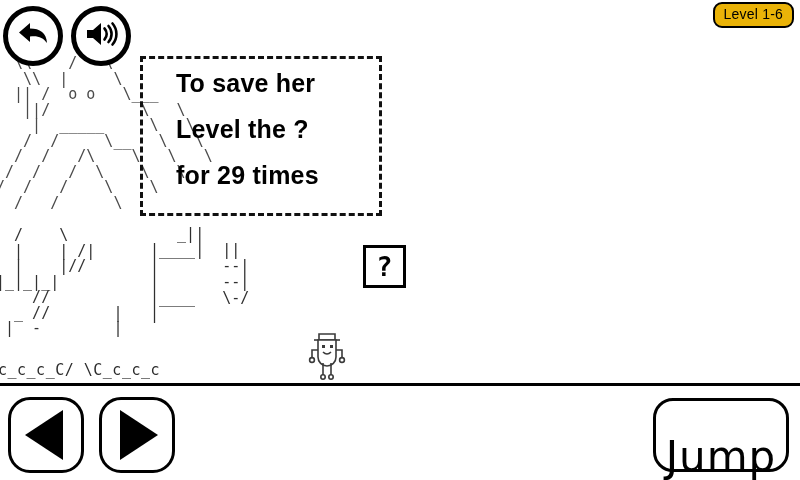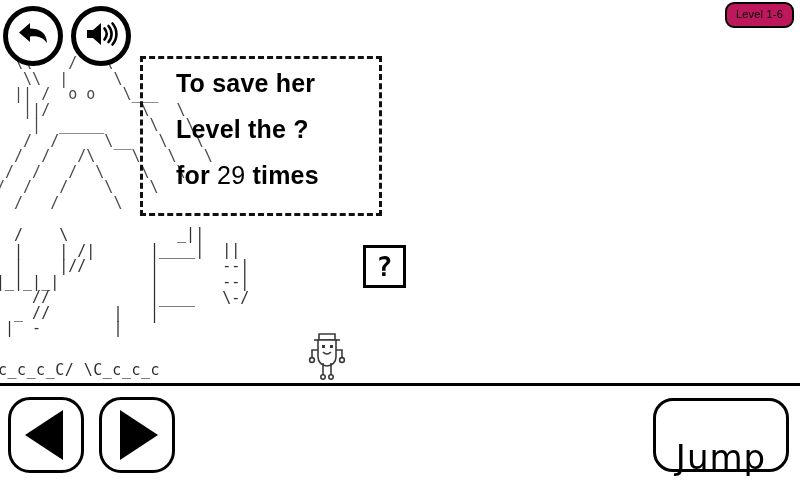--- a/index.html
+++ b/index.html
@@ -34,22 +34,22 @@
   #sound-btn { left: 71px; top: 6px;  width: 60px; height: 60px; }
 
   
   #level-badge {
     position: absolute;
     right: 6px;
     top: 2px;
     padding: 2px 9px 3px 9px;
     border: 2px solid #000000;
     border-radius: 9px;
-    background: #be185d;
-    font-size: 11px;
+    background: #eab308;
+    font-size: 14px;
     line-height: 17px;
     letter-spacing: .2px;
     white-space: nowrap;
   }
 
   
   .ascii {
     position: absolute;
     font-family: "DejaVu Sans Mono", "Liberation Mono", monospace;
     white-space: pre;
@@ -103,21 +103,21 @@
     position: absolute;
     left: 176px;
     top: 60px;
     width: 200px;
     font-size: 25px;
     line-height: 46px;
     font-weight: bold;
     letter-spacing: .2px;
   }
   #instruction-lines .ln { display: block; white-space: nowrap; }
-  #instruction-lines .num { font-weight: normal; }
+  #instruction-lines .num { font-weight: bold; }
 
   
   #question-block {
     position: absolute;
     left: 363px;
     top: 245px;
     width: 43px;
     height: 43px;
     border: 3px solid #000000;
     background: #ffffff;
@@ -183,21 +183,21 @@
     border-radius: 20px;
     background: #ffffff;
     box-sizing: border-box;
     display: flex;
     align-items: center;
     justify-content: center;
     cursor: pointer;
   }
   #jump-btn .jump-label {
     font-family: "DejaVu Sans", sans-serif;
-    font-size: 34px;
+    font-size: 42px;
     line-height: 44px;
     font-weight: 500;
     letter-spacing: 1px;
     margin-top: 44px;
   }
 </style>
 </head>
 <body>
 
 <div id="stage">

